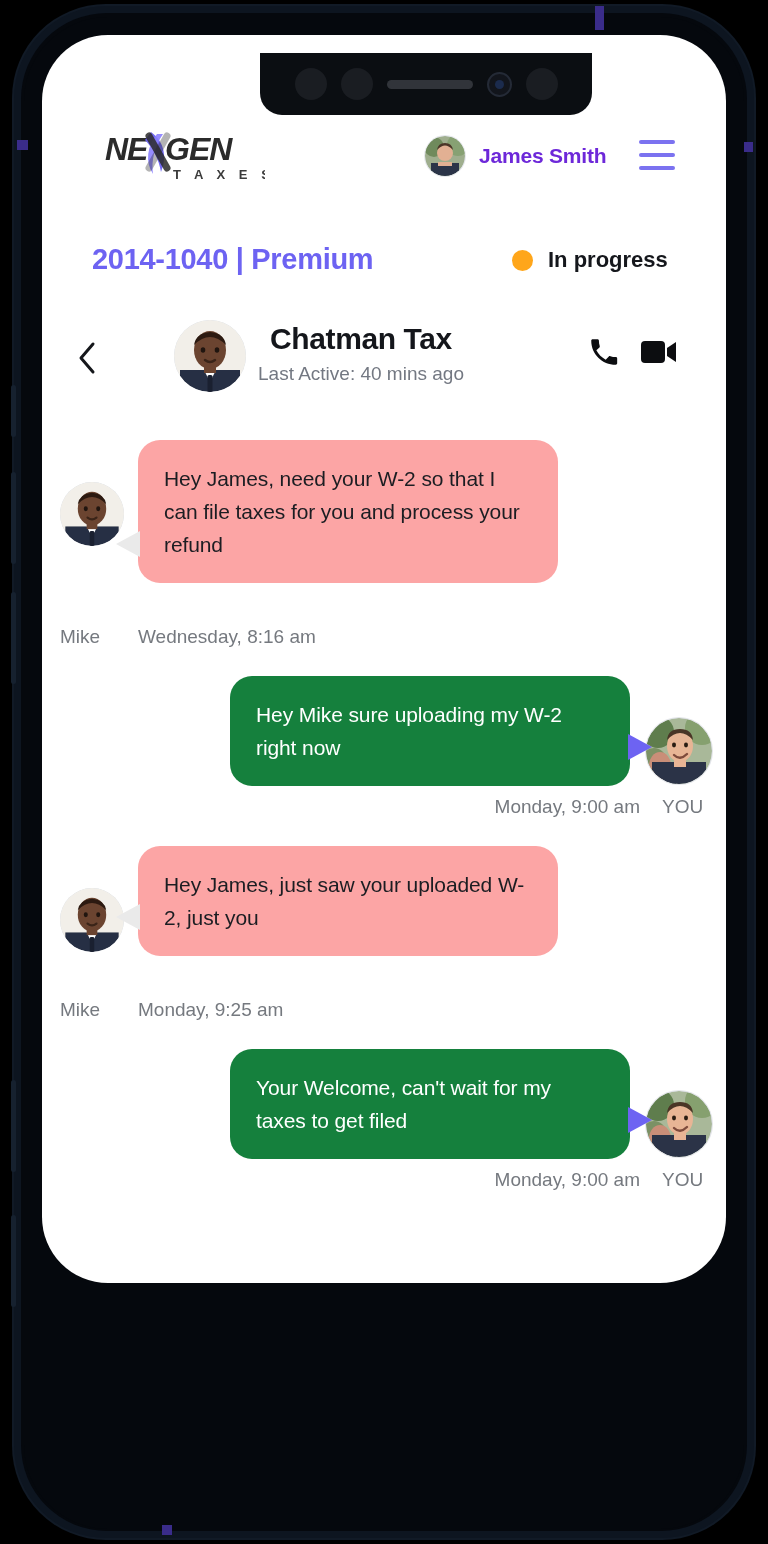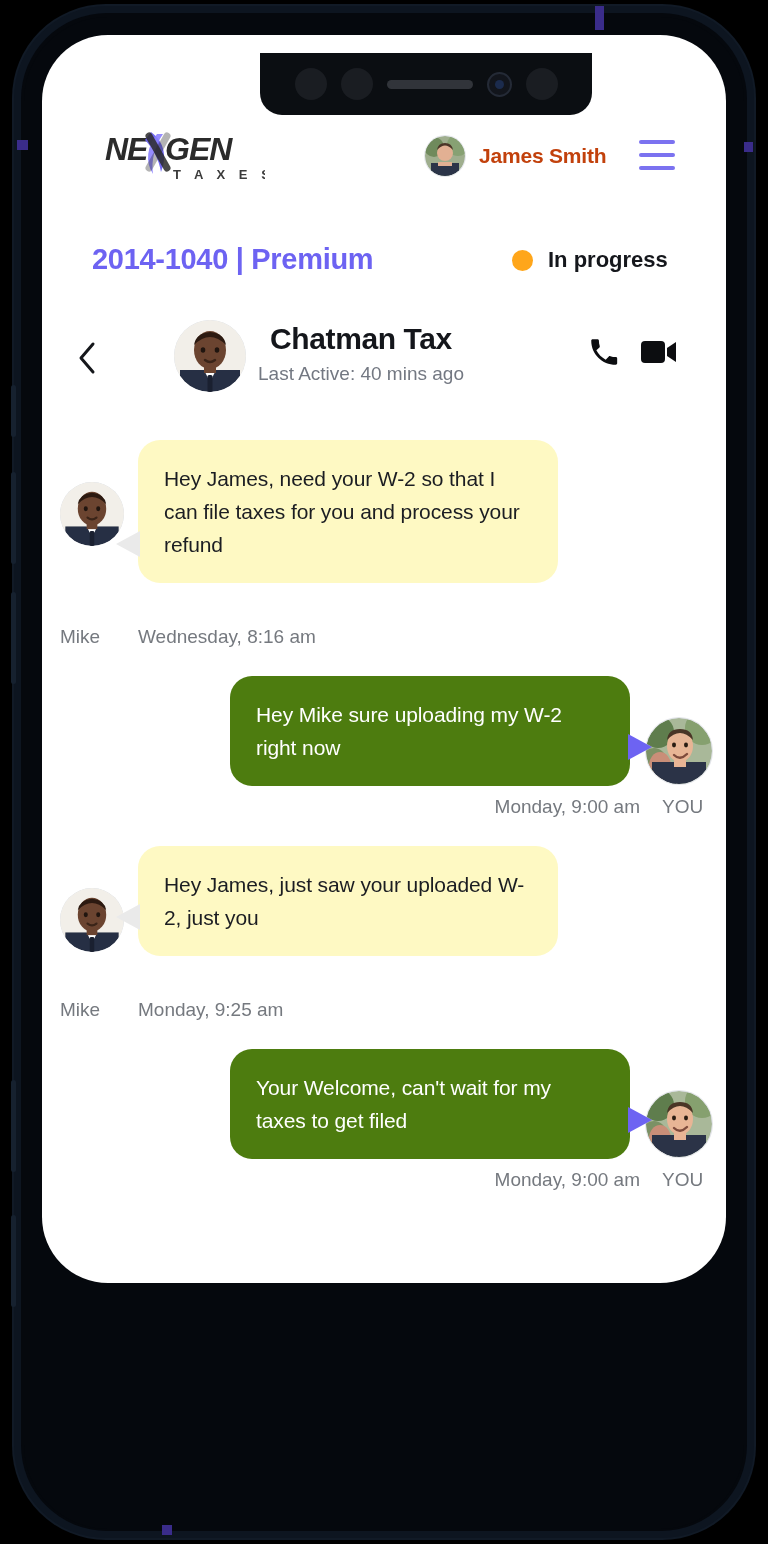--- a/index.html
+++ b/index.html
@@ -77,21 +77,21 @@
   #logo{ position:absolute; left:63px; top:0; width:160px; height:58px; }
   #logo svg{ display:block; }
 
   #user-chip{
     position:absolute; left:383px; top:8px;
     display:flex; align-items:center; gap:14px;
   }
   .avatar{ border-radius:50%; overflow:hidden; flex:none; background:#d9dde3; }
   .avatar svg{ display:block; width:100%; height:100%; }
   #header-avatar{ width:40px; height:40px; box-shadow:0 0 0 1px #e6e8ec; }
-  #user-name{ font-size:21px; font-weight:700; color:#c2410c; letter-spacing:-0.2px; white-space:nowrap; }
+  #user-name{ font-size:21px; font-weight:700; color:#6d28d9; letter-spacing:-0.2px; white-space:nowrap; }
 
   #menu-btn{
     position:absolute; left:597px; top:12px;
     width:36px; height:30px;
     display:flex; flex-direction:column; justify-content:space-between; cursor:pointer;
   }
   #menu-btn span{ display:block; height:4px; border-radius:2px; background:#7b72f0; }
 
   
   #status-row{
@@ -133,21 +133,21 @@
   .msg.incoming{ padding-left:96px; padding-right:20px; }
   .msg.incoming .msg-avatar{
     position:absolute; left:18px; top:42px; width:64px; height:64px;
   }
   .bubble{
     position:relative; display:inline-block;
     border-radius:22px; padding:22px 26px;
     font-size:21px; line-height:33px; letter-spacing:-0.1px;
     max-width:420px;
   }
-  .msg.incoming .bubble{ background:#fef9c3; color:#1b1d22; }
+  .msg.incoming .bubble{ background:#fca5a5; color:#1b1d22; }
   .msg.incoming .bubble::before{
     content:""; position:absolute; left:-22px; bottom:26px;
     width:0; height:0;
     border-top:13px solid transparent;
     border-bottom:13px solid transparent;
     border-right:24px solid #eaeaea;
   }
   .msg-meta{
     margin-top:10px; display:flex; align-items:center; gap:20px;
     font-size:19px; color:#75797f;
@@ -155,21 +155,21 @@
   .msg.incoming .msg-meta{ padding-left:0; margin-left:-78px;margin-top:43px; }
   .msg-sender{ width:58px; text-align:left; }
 
   
   .msg.outgoing{ padding-right:96px; padding-left:20px; text-align:right; }
   .msg.outgoing .msg-avatar{
     position:absolute; right:14px; top:42px; width:66px; height:66px;
     box-shadow:0 0 0 1px #e3e5e9;
   }
   .msg.outgoing .bubble{
-    background:#4d7c0f; color:#ffffff; text-align:left;
+    background:#15803d; color:#ffffff; text-align:left;
     max-width:400px;
   }
   .msg.outgoing .bubble::after{
     content:""; position:absolute; right:-22px; bottom:26px;
     width:0; height:0;
     border-top:13px solid transparent;
     border-bottom:13px solid transparent;
     border-left:24px solid #6d63f2;
   }
   .msg.outgoing .msg-meta{

